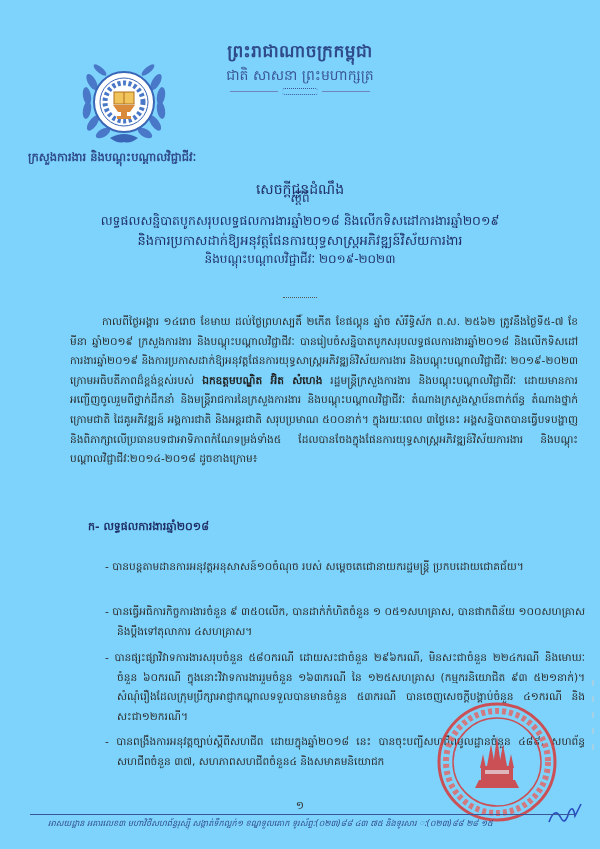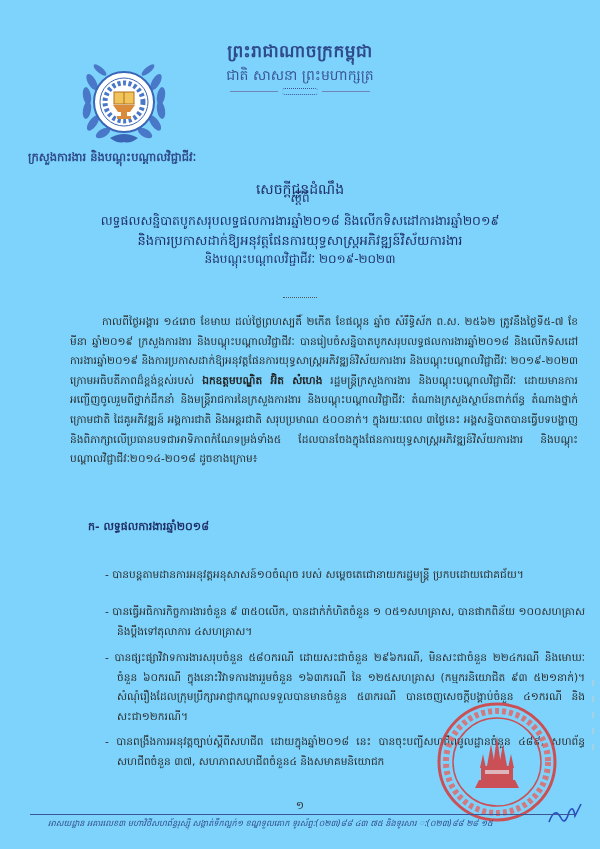--- a/index.html
+++ b/index.html
@@ -137,21 +137,21 @@
       position: absolute;
       left: 105px;
       width: 468px;
       font-size: 10.6px;
       line-height: 19.6px;
       color: #2b2b2b;
       padding-left: 12px;
       text-indent: -12px;
       text-align: justify;
     }
-    .b1 { top: 557px; margin-top: 8px; }
+    .b1 { top: 557px; }
     .b2 { top: 602px; }
     .b3 { top: 648px; }
     .b4 { top: 732px; }
     .page-number {
       position: absolute;
       left: 290px;
       top: 798px;
       width: 20px;
       text-align: center;
       font-size: 11px;

